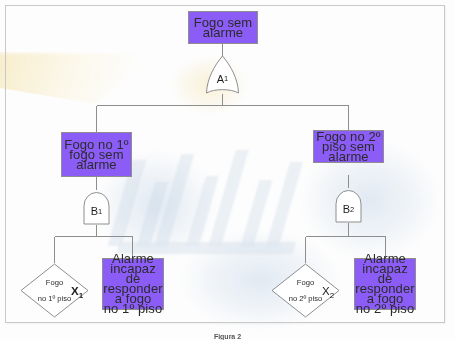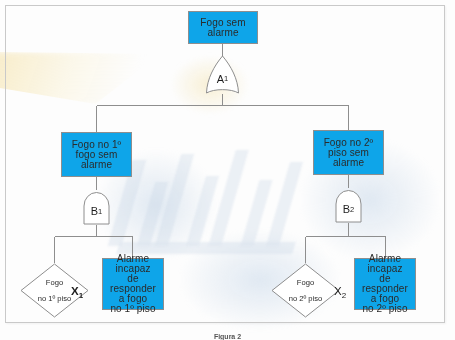--- a/index.html
+++ b/index.html
@@ -71,23 +71,23 @@
     box-sizing: border-box;
     background: transparent;
     box-shadow: 1px 1px 2px rgba(0,0,0,0.05);
   }
 
   
   .node-box {
     position: absolute;
     box-sizing: border-box;
     border: 1px solid #8e8e8e;
-    background: #0ea5e9;
+    background: #8b5cf6;
     color: #2b2b2b;
-    font-size: 10px;
+    font-size: 13px;
     line-height: 10px;
     text-align: center;
     display: flex;
     align-items: center;
     justify-content: center;
     white-space: pre-line;
     letter-spacing: 0.1px;
   }
 
   .diamond {
@@ -239,42 +239,42 @@
   </div>
   <div class="xlabel" style="left:71px;top:285px;font-weight:bold;">
     <span>X</span><sub>1</sub>
   </div>
 
   <div class="node-box" style="left:102px;top:258px;width:62px;height:52px;">Alarme incapaz
 de responder
 a fogo
 no 1º piso</div>
 
-  <div class="node-box" style="left:313px;top:130px;width:71px;height:45px;">Fogo no 2º
+  <div class="node-box" style="left:313px;top:130px;width:71px;height:33px;">Fogo no 2º
 piso sem
 alarme</div>
 
   <div class="gate" style="left:333px;top:188px;width:31px;height:35px;">
     <svg width="31" height="35" viewBox="0 0 31 35">
       <path d="M3 34 L3 16 A 12.5 13.5 0 0 1 28 16 L28 34 Z" fill="#ffffff" stroke="#8e8e8e" stroke-width="1"></path>
     </svg>
     <div class="glabel">
       <span>B</span>
         <sub>2</sub>
     </div>
   </div>
 
   <div class="diamond" style="left:271px;top:263px;width:69px;height:55px;">
     <svg class="dshape" width="69" height="55" viewBox="0 0 69 55" preserveAspectRatio="none">
       <polygon points="34.5,1 68,27.5 34.5,54 1,27.5" fill="#ffffff" stroke="#8e8e8e" stroke-width="1"></polygon>
     </svg>
     <div class="dlabel">Fogo
 no 2º piso</div>
   </div>
-  <div class="xlabel" style="left:334px;top:285px;">
+  <div class="xlabel" style="left:322px;top:285px;">
     <span>X</span><sub>2</sub>
   </div>
 
   <div class="node-box" style="left:354px;top:258px;width:62px;height:52px;">Alarme incapaz
 de responder
 a fogo
 no 2º piso</div>
 
   <div class="caption" style="left:0;top:333px;">Figura 2</div>
 

